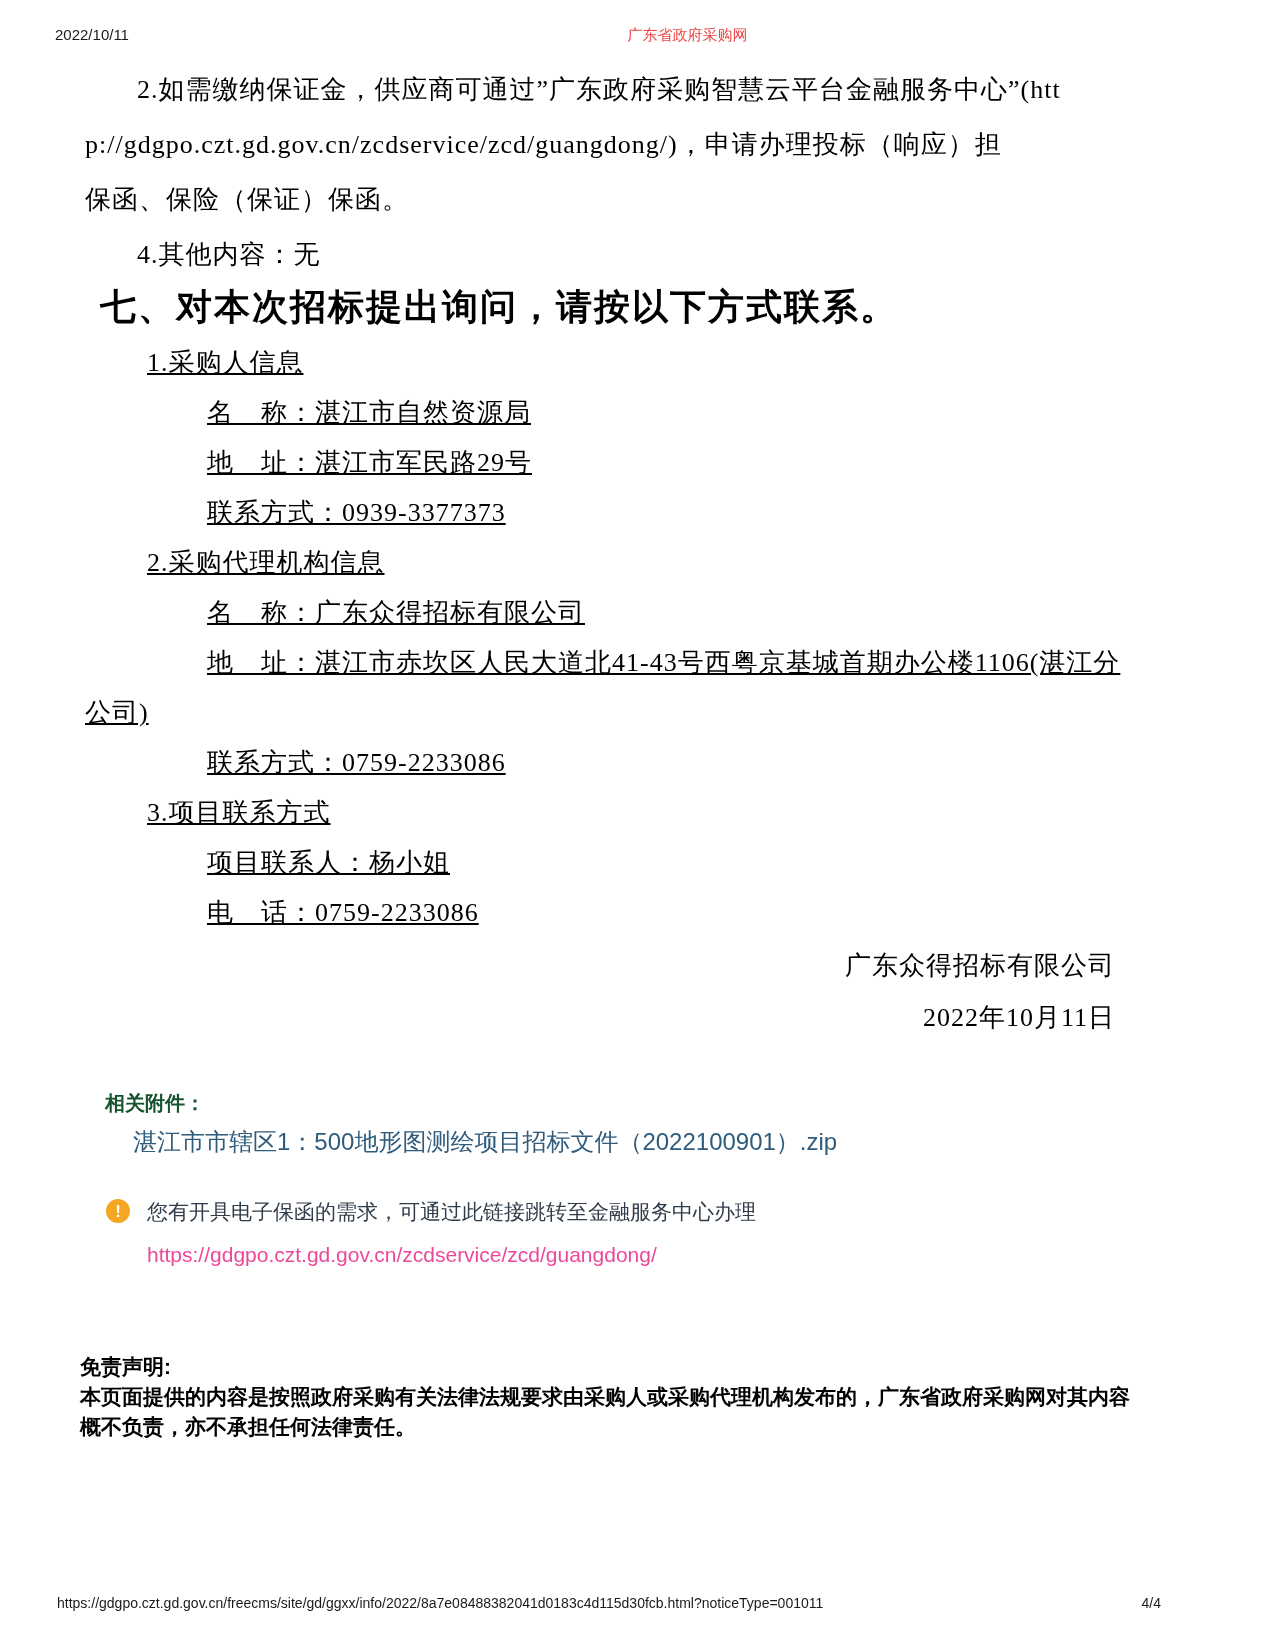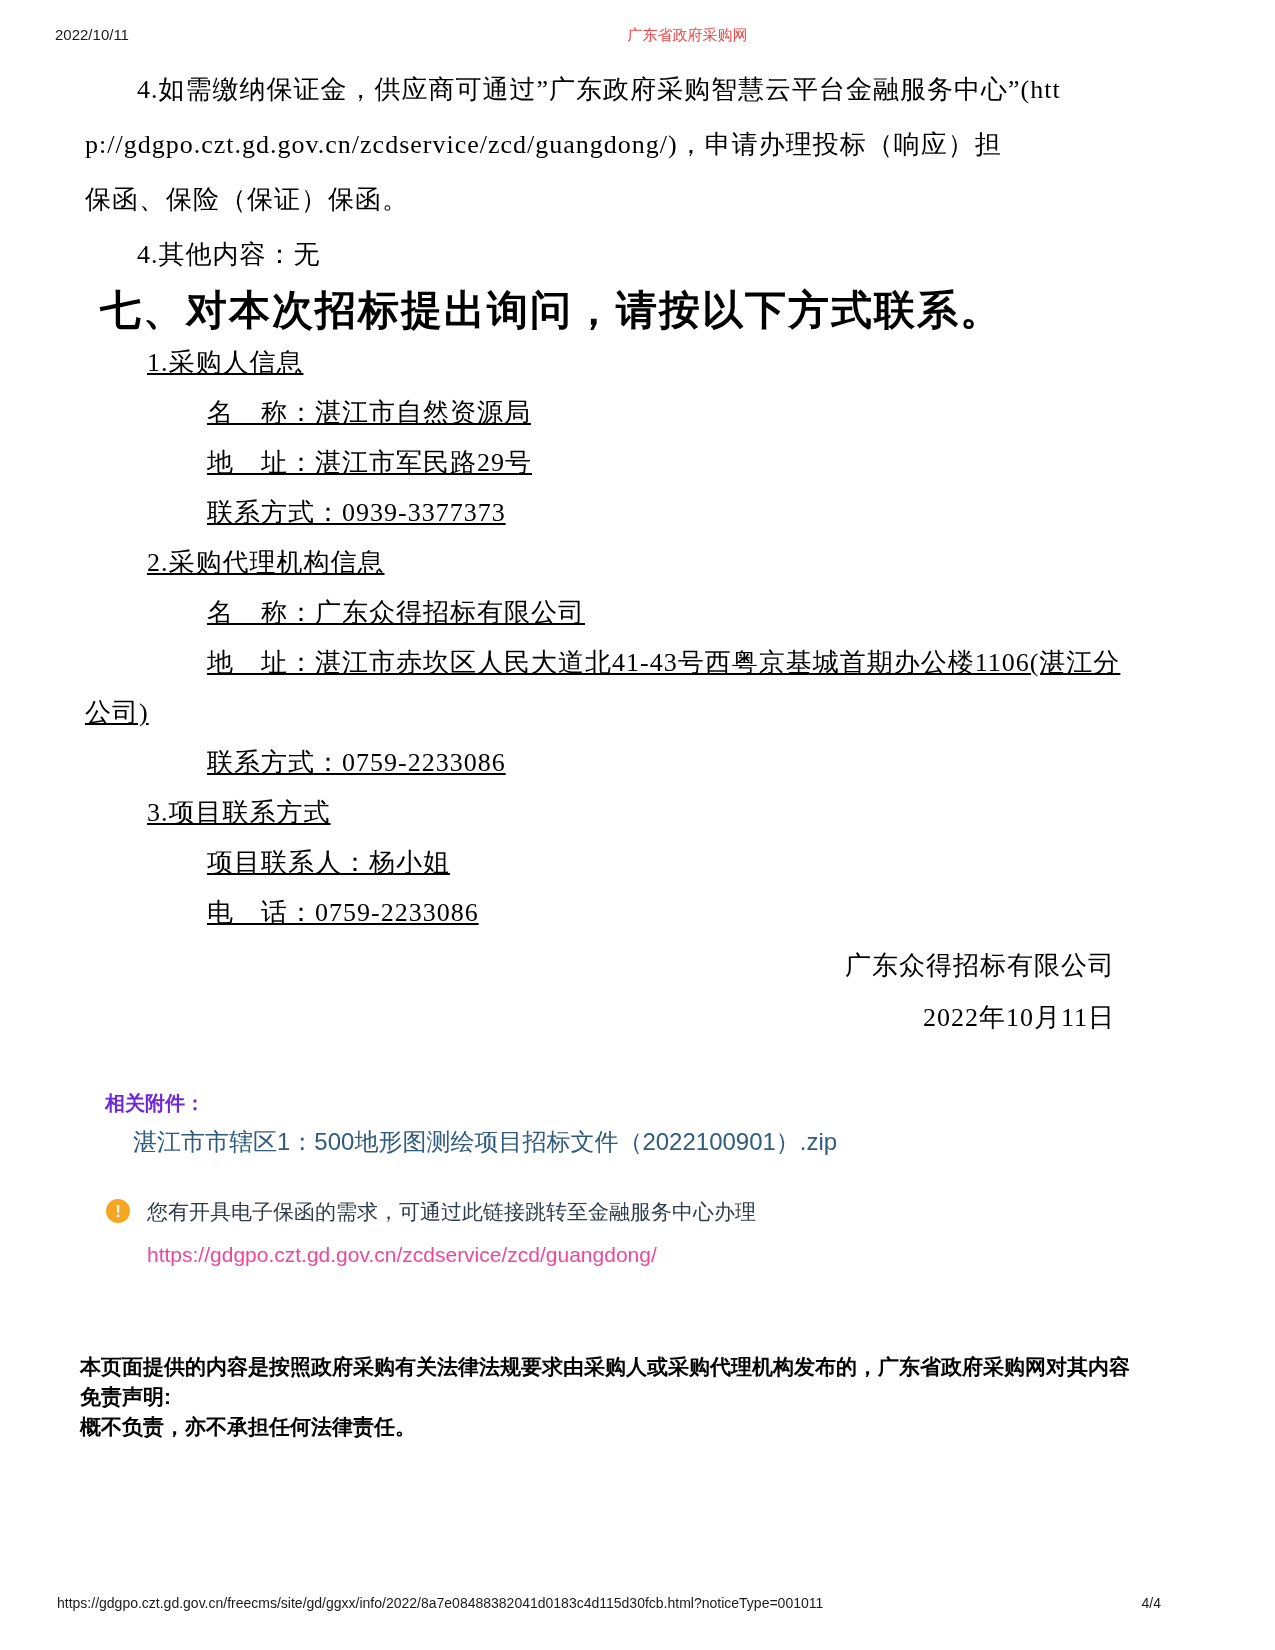--- a/index.html
+++ b/index.html
@@ -33,39 +33,39 @@
   }
   
   .body-para {
     position:absolute; left:85px; top:62px; width:1040px;
     font-size:26px; line-height:55px; letter-spacing:1px;
   }
   .body-para .line { white-space:nowrap; }
   .ind2 { padding-left:52px; }
   .sec-heading {
     position:absolute; left:100px; top:283px;
-    font-size:41px; font-weight:bold; letter-spacing:2px; white-space:nowrap;
+    font-size:36px; font-weight:bold; letter-spacing:2px; white-space:nowrap;
   }
   .contact-list {
     position:absolute; left:85px; top:338px; width:1050px;
     font-size:26px; line-height:50px; letter-spacing:1px;
   }
   .contact-list .line { white-space:nowrap;text-decoration:underline; }
   .li-num  { padding-left:62px; }
   .li-det  { padding-left:122px; }
   .signature {
     position:absolute; right:160px; top:940px; text-align:right;
     font-size:26px; line-height:52px; letter-spacing:1px; white-space:nowrap;
   }
   
   .attachments {
     position:absolute; left:105px; top:1090px;
     font-family:"Liberation Sans","DejaVu Sans",sans-serif;
   }
-  .attach-label { font-size:20px; font-weight:bold; color:#6d28d9; white-space:nowrap; }
+  .attach-label { font-size:20px; font-weight:bold; color:#14532d; white-space:nowrap; }
   .attach-link {
     display:inline-block; margin:9px 0 0 28px;
     font-size:24px; color:#2f5b7c; text-decoration:none; white-space:nowrap; cursor:pointer;
   }
   
   .eguarantee {
     position:absolute; left:106px; top:1198px;
     font-family:"Liberation Sans","DejaVu Sans",sans-serif;
   }
   .eg-row { display:flex; align-items:flex-start; }
@@ -89,21 +89,21 @@
 </style>
 </head>
 <body>
 
 <div class="page">
 
   <div class="hdr-date">2022/10/11</div>
   <div class="hdr-title">广东省政府采购网</div>
 
   <div class="body-para">
-    <div class="line ind2">4.如需缴纳保证金，供应商可通过”广东政府采购智慧云平台金融服务中心”(htt</div>
+    <div class="line ind2">2.如需缴纳保证金，供应商可通过”广东政府采购智慧云平台金融服务中心”(htt</div>
     <div class="line">p://gdgpo.czt.gd.gov.cn/zcdservice/zcd/guangdong/)，申请办理投标（响应）担</div>
     <div class="line">保函、保险（保证）保函。</div>
     <div class="line ind2">4.其他内容：无</div>
   </div>
 
   <div class="sec-heading">七、对本次招标提出询问，请按以下方式联系。</div>
 
   <div class="contact-list">
     <div class="line li-num">1.采购人信息</div>
     <div class="line li-det">名　称：湛江市自然资源局</div>
@@ -131,21 +131,21 @@
 
   <div class="eguarantee">
     <div class="eg-row">
       <span class="eg-icon">!</span>
       <span class="eg-text">您有开具电子保函的需求，可通过此链接跳转至金融服务中心办理</span>
     </div>
     <a class="eg-link">https://gdgpo.czt.gd.gov.cn/zcdservice/zcd/guangdong/</a>
   </div>
 
   <div class="disclaimer">
+    <div class="line">免责声明:</div>
     <div class="line">本页面提供的内容是按照政府采购有关法律法规要求由采购人或采购代理机构发布的，广东省政府采购网对其内容</div>
-    <div class="line">免责声明:</div>
     <div class="line">概不负责，亦不承担任何法律责任。</div>
   </div>
 
   <div class="ftr-url">https://gdgpo.czt.gd.gov.cn/freecms/site/gd/ggxx/info/2022/8a7e08488382041d0183c4d115d30fcb.html?noticeType=001011</div>
   <div class="ftr-page">4/4</div>
 
 </div>
 
 </body></html>

